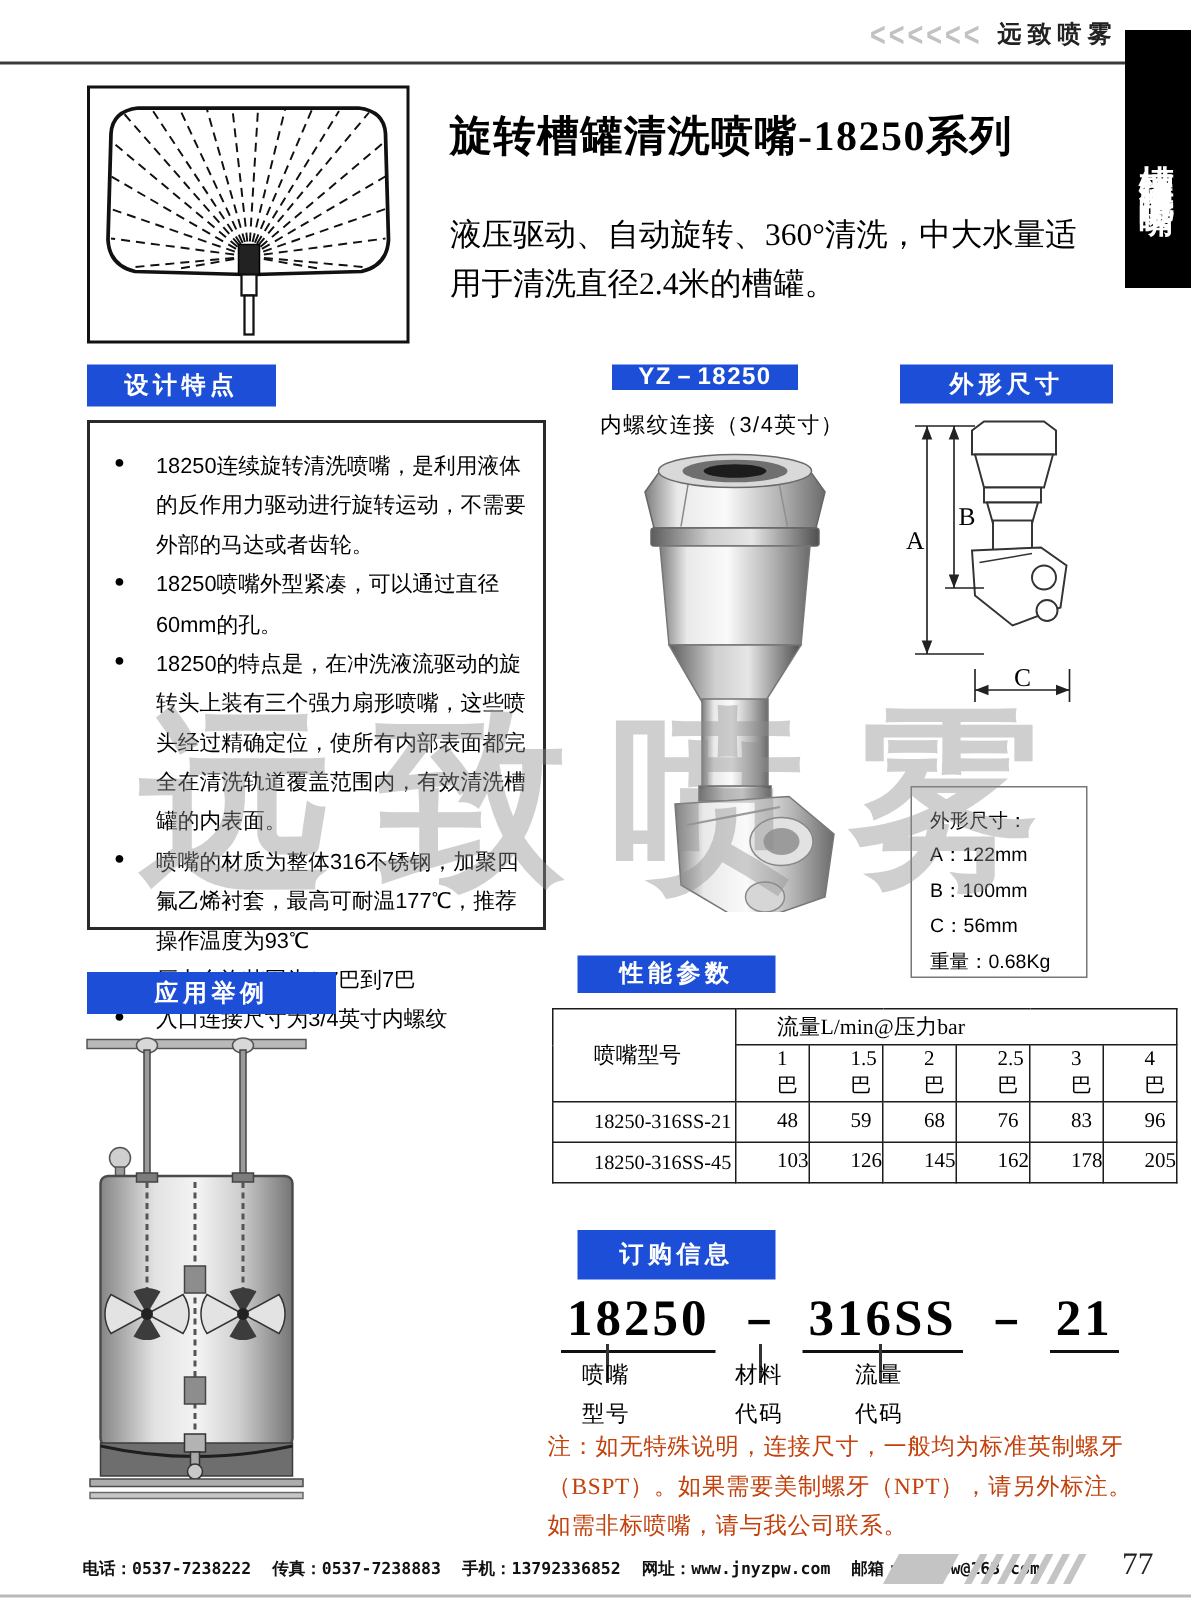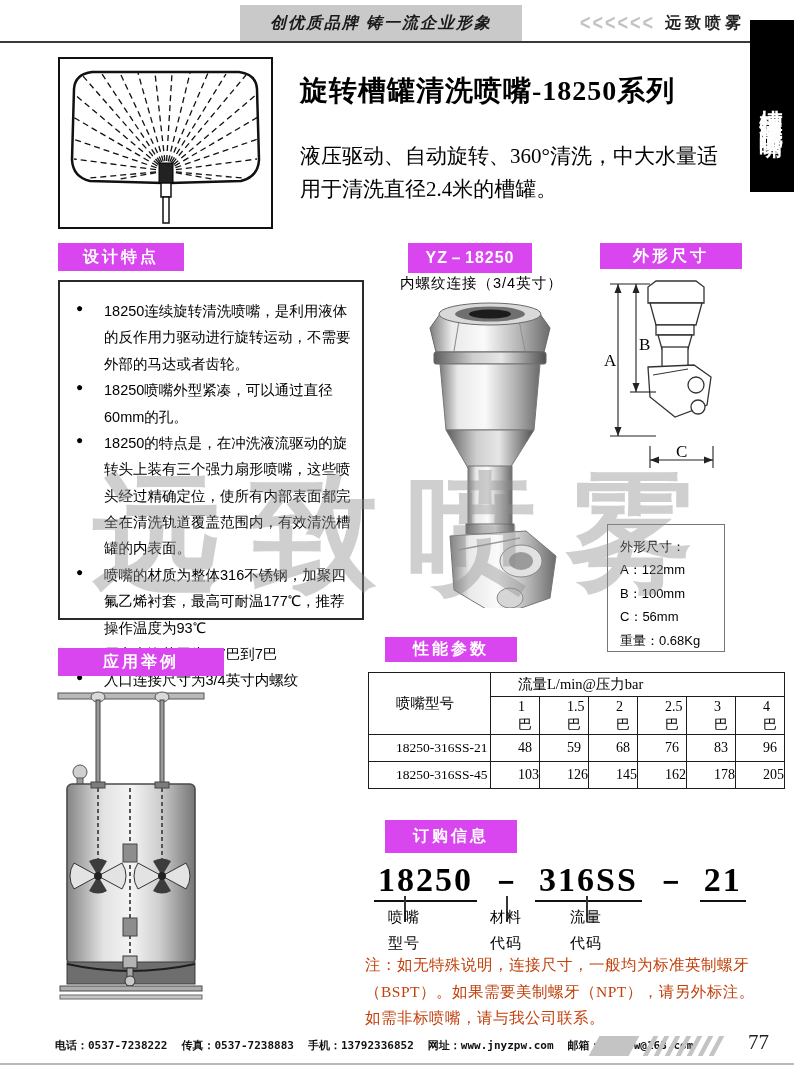--- a/index.html
+++ b/index.html
@@ -28,21 +28,21 @@
   .hero { position:absolute; left:58px; top:57px; width:215px; height:172px;
           border:2px solid #111; background:#fff; }
 
   
   .title { position:absolute; left:300px; top:72px; width:440px;
            font-family:"Liberation Serif", serif; font-size:28px; font-weight:600; color:#000; letter-spacing:1px; }
   .subtitle { position:absolute; left:300px; top:140px; width:430px;
               font-family:"Liberation Serif", serif; font-size:21px; line-height:1.55; color:#000; }
 
   
-  .blkhdr { position:absolute; background:#d946ef; color:#fff; display:flex; align-items:center; justify-content:center;
+  .blkhdr { position:absolute; background:#1d4ed8; color:#fff; display:flex; align-items:center; justify-content:center;
             font-weight:bold; font-size:16px; letter-spacing:3px; }
 
   
   .feat-box { position:absolute; left:58px; top:280px; width:306px; height:340px; border:2px solid #2a2a2a;
               padding:16px 10px 10px 8px; background:transparent; }
   .feat-box ul { list-style:none; }
   .feat-box li { position:relative; padding-left:36px; font-size:14.5px; line-height:1.82; color:#000; }
   .feat-box li::before { content:"●"; position:absolute; left:8px; top:0; font-size:12px; }
 
   
@@ -93,23 +93,20 @@
   .slash-big { width:40px; background:#c4c4c4; transform:skewX(-28deg); margin-right:8px; }
   .slash-thin { width:5px; background:#c4c4c4; transform:skewX(-28deg); margin-left:6px; }
   .pageno { position:absolute; left:748px; top:0px; font-size:21px; color:#222; font-family:"Liberation Serif", serif; }
   .footer-rule { position:absolute; left:0; top:33px; width:794px; height:2px; background:#b9b9b9; }
 </style>
 </head>
 <body>
 
 <div class="page">
 
-  <div class="hdr-gray">
-    <span>创优质品牌  铸一流企业形象</span>
-  </div>
   <div class="hdr-right">
     <span class="hdr-chev">&lt;&lt;&lt;&lt;&lt;&lt;</span>
     <span class="hdr-brand">远致喷雾</span>
   </div>
   <div class="hdr-line"></div>
 
   <div class="side-tab">
     <span>槽罐清洗喷嘴</span>
   </div>
 
@@ -156,21 +153,21 @@
     <ul>
       <li>18250连续旋转清洗喷嘴，是利用液体的反作用力驱动进行旋转运动，不需要外部的马达或者齿轮。</li>
       <li>18250喷嘴外型紧凑，可以通过直径60mm的孔。</li>
       <li>18250的特点是，在冲洗液流驱动的旋转头上装有三个强力扇形喷嘴，这些喷头经过精确定位，使所有内部表面都完全在清洗轨道覆盖范围内，有效清洗槽罐的内表面。</li>
       <li>喷嘴的材质为整体316不锈钢，加聚四氟乙烯衬套，最高可耐温177℃，推荐操作温度为93℃</li>
       <li>压力允许范围为0.7巴到7巴</li>
       <li>入口连接尺寸为3/4英寸内螺纹</li>
     </ul>
   </div>
 
-  <div class="blkhdr" style="left:408px; top:243px; width:124px; height:30px; letter-spacing:1px;">
+  <div class="blkhdr" style="left:408px; top:243px; width:124px; height:17px; letter-spacing:1px;">
     <span>YZ－18250</span>
   </div>
   <div class="conn-note">内螺纹连接（3/4英寸）</div>
 
   <svg class="photo" viewBox="0 0 190 310">
     <defs>
       <linearGradient id="met" x1="0" y1="0" x2="1" y2="0">
         <stop offset="0" stop-color="#7d7d7d"></stop>
           <stop offset="0.18" stop-color="#e9e9e9"></stop>
         <stop offset="0.45" stop-color="#fafafa"></stop>

